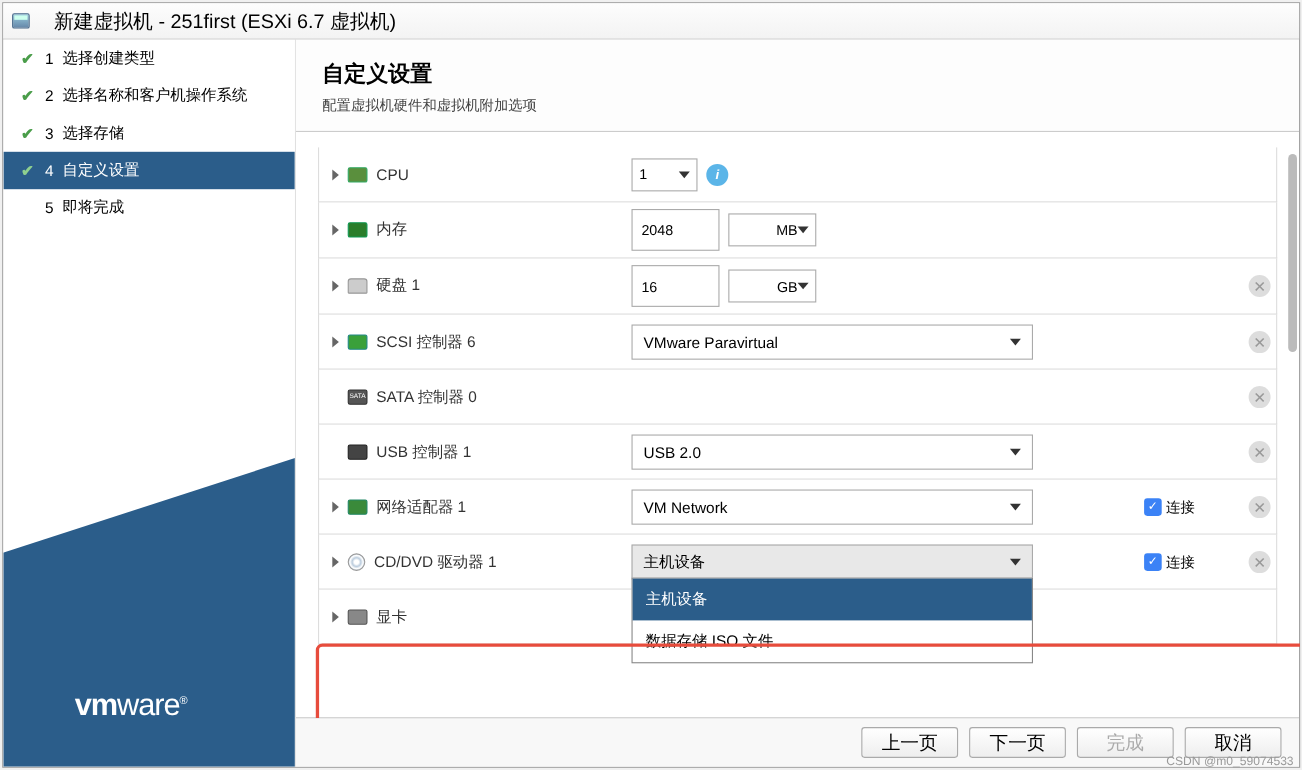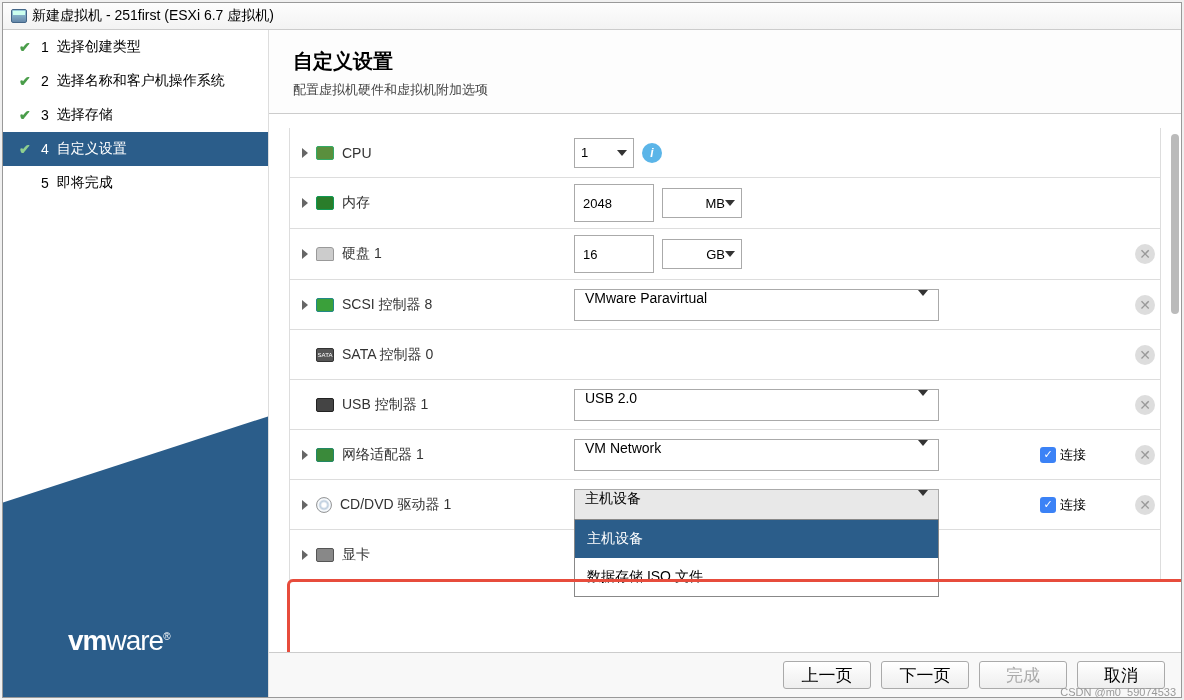--- a/index.html
+++ b/index.html
@@ -1,18 +1,18 @@
 <!DOCTYPE html>
 <html><head>
 <meta charset="utf-8">
 <style>
 * { box-sizing: border-box; margin: 0; padding: 0; font-family: Arial, "Microsoft YaHei", sans-serif; }
 body { background: #f0f0f0; width: 1184px; height: 700px; overflow: hidden; }
 .dialog { background: #fff; border: 1px solid #999; margin: 2px; height: 696px; display: flex; flex-direction: column; }
-.titlebar { background: linear-gradient(#fdfdfd,#f3f3f3); border-bottom: 1px solid #ccc; padding: 4px 8px; display: flex; align-items: center; gap: 5px; font-size: 14px; }
+.titlebar { background: linear-gradient(#fdfdfd,#f3f3f3); border-bottom: 1px solid #ccc; padding: 4px 8px; display: flex; align-items: center; gap: 22px; font-size: 18px; }
 .title-icon { width: 16px; height: 14px; display: inline-block; background: linear-gradient(#9cd, #68a); border: 1px solid #468; border-radius: 2px; position: relative; }
 .title-icon::after{content:""; position:absolute; top:1px; left:1px; right:1px; height:4px; background:#cfe;}
 .body { flex: 1; display: flex; overflow: hidden; }
 .sidebar { width: 265px; background: #fff; position: relative; overflow: hidden; }
 .sidebar::after { content:""; position:absolute; left:-60px; bottom:-60px; width:400px; height:300px; background:#2b5d8a; transform: skewY(-18deg); z-index:0;}
 .sidebar-inner { position: relative; z-index:1; }
 .wiz-step { padding: 8px 16px; font-size: 14px; display: flex; align-items: center; gap: 8px; }
 .wiz-step.done::before { content: "✔"; color: #4a9d4a; font-weight: bold; width: 14px; display:inline-block;}
 .wiz-step.active { background: #2b5d8a; color: #fff; }
 .wiz-step.active::before { content: "✔"; color: #8fd08f; font-weight: bold; width:14px; display:inline-block;}
@@ -33,21 +33,21 @@
 .ic-cpu{background:#5a8f3d;border:1px solid #3a6;} .ic-mem{background:#2a7d2a;border:1px solid #195;}
 .ic-disk{background:#ccc;border:1px solid #999;border-radius:3px 3px 1px 1px;}
 .ic-scsi{background:#3aa03a;border:1px solid #288;} .ic-sata{background:#555;color:#fff;font-size:6px;text-align:center;line-height:12px;border:1px solid #333;}
 .ic-usb{background:#444;border:1px solid #222;} .ic-net{background:#3a8a3a;border:1px solid #286;}
 .ic-cd{background:radial-gradient(circle,#fff 20%,#bcd 40%,#fff 60%,#bcd 80%);border-radius:50%;border:1px solid #999;width:16px;height:16px;}
 .ic-display{background:#888;border:1px solid #555;}
 .value-cell { display:flex; gap:8px; align-items:center; padding-left:4px;}
 .num-select{width:60px;height:30px;border:1px solid #aaa;padding:0 6px;font-size:13px;display:flex;align-items:center;justify-content:space-between;background:#fff;}
 .num-input{width:80px;height:38px;border:1px solid #aaa;padding:0 8px;font-size:13px;}
 .unit-select{width:80px;height:30px;border:1px solid #aaa;padding:0 6px;font-size:13px;display:flex;align-items:center;justify-content:flex-end;background:#fff;}
-.wide-select{width:365px;height:32px;border:1px solid #aaa;padding:0 10px;font-size:14px;display:flex;justify-content:space-between;background:#fff;position:relative;}
+.wide-select{width:365px;height:32px;border:1px solid #aaa;padding:0 10px;font-size:14px;display:flex;align-items:center;justify-content:space-between;background:#fff;position:relative;}
 .wide-select.open{background:#e8e8e8;}
 .caret{width:0;height:0;border-left:5px solid transparent;border-right:5px solid transparent;border-top:6px solid #333;}
 .info-icon{width:20px;height:20px;border-radius:50%;background:#5bb5e8;color:#fff;display:inline-flex;align-items:center;justify-content:center;font-size:12px;font-style:italic;font-weight:bold;}
 .connect-cell{display:flex;align-items:center;gap:4px;font-size:13px;}
 .chk{width:16px;height:16px;background:#3b82f6;border-radius:3px;display:inline-flex;align-items:center;justify-content:center;color:#fff;font-size:11px;}
 .remove-cell{text-align:center;}
 .remove-btn{width:20px;height:20px;border-radius:50%;background:#ddd;color:#999;display:inline-flex;align-items:center;justify-content:center;font-size:14px;cursor:pointer;}
 .dropdown-list{position:absolute;top:29px;left:-1px;right:-1px;border:1px solid #888;background:#fff;z-index:10;}
 .dd-item{padding:10px 12px;font-size:14px;}
 .dd-item.sel{background:#2b5d8a;color:#fff;}
@@ -149,21 +149,21 @@
               </div>
             </div>
           <div></div>
           <div class="remove-cell"><span class="remove-btn">✕</span></div>
         </div>
 
         <div class="setting-row">
           <div class="label-cell">
               <span class="expander"></span>
               <span class="hw-icon ic-scsi"></span>
-              <span>SCSI 控制器 8</span>
+              <span>SCSI 控制器 6</span>
             </div>
           <div class="value-cell">
               <div class="wide-select">
                 <span>VMware Paravirtual</span>
                 <span class="caret"></span>
               </div>
             </div>
           <div></div>
           <div class="remove-cell"><span class="remove-btn">✕</span></div>
         </div>

